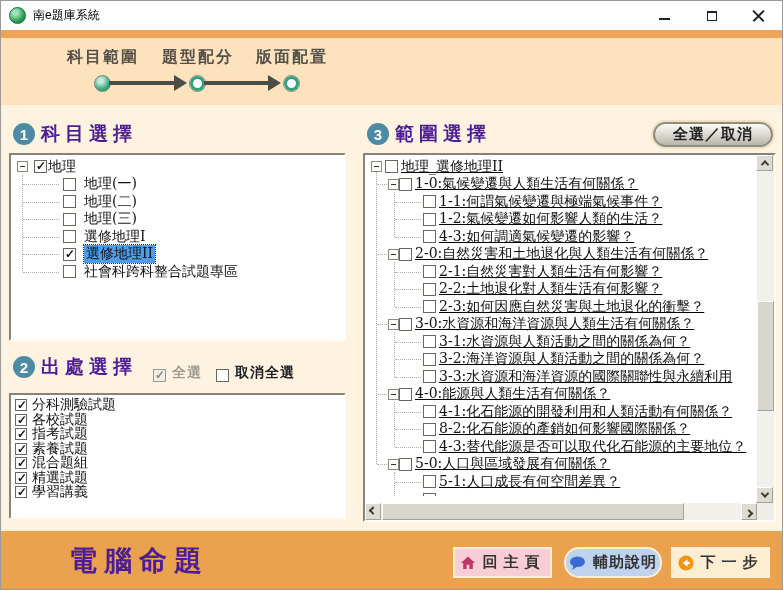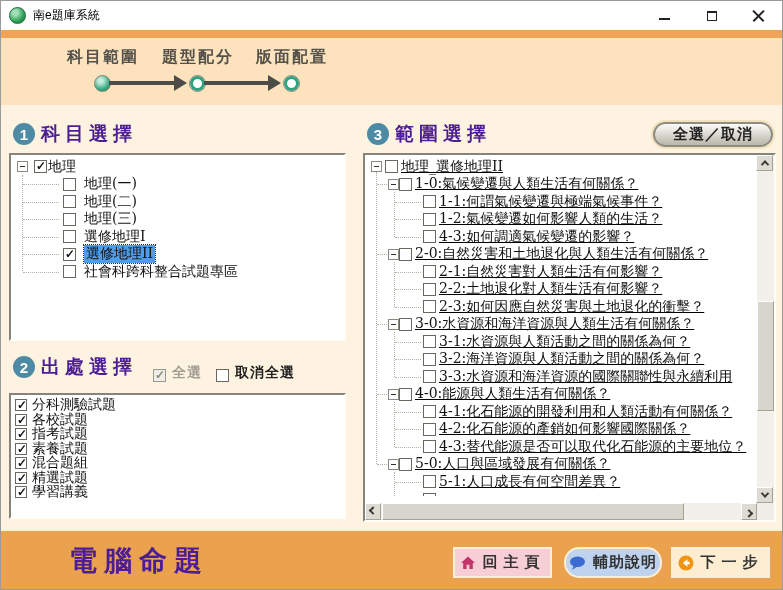--- a/index.html
+++ b/index.html
@@ -310,21 +310,21 @@
         <span class="expander"></span>
         <span class="cb"></span>
         <span class="lbl">4-0:能源與人類生活有何關係？</span>
       </div>
       <div class="trow t3-lvl2 stub">
         <span class="cb"></span>
         <span class="lbl">4-1:化石能源的開發利用和人類活動有何關係？</span>
       </div>
       <div class="trow t3-lvl2 stub">
         <span class="cb"></span>
-        <span class="lbl">4-2:化石能源的產銷如何影響國際關係？</span>
+        <span class="lbl">8-2:化石能源的產銷如何影響國際關係？</span>
       </div>
       <div class="trow t3-lvl2 stub">
         <span class="cb"></span>
         <span class="lbl">4-3:替代能源是否可以取代化石能源的主要地位？</span>
       </div>
       <div class="trow t3-lvl1 stub">
         <span class="expander"></span>
         <span class="cb"></span>
         <span class="lbl">5-0:人口與區域發展有何關係？</span>
       </div>

